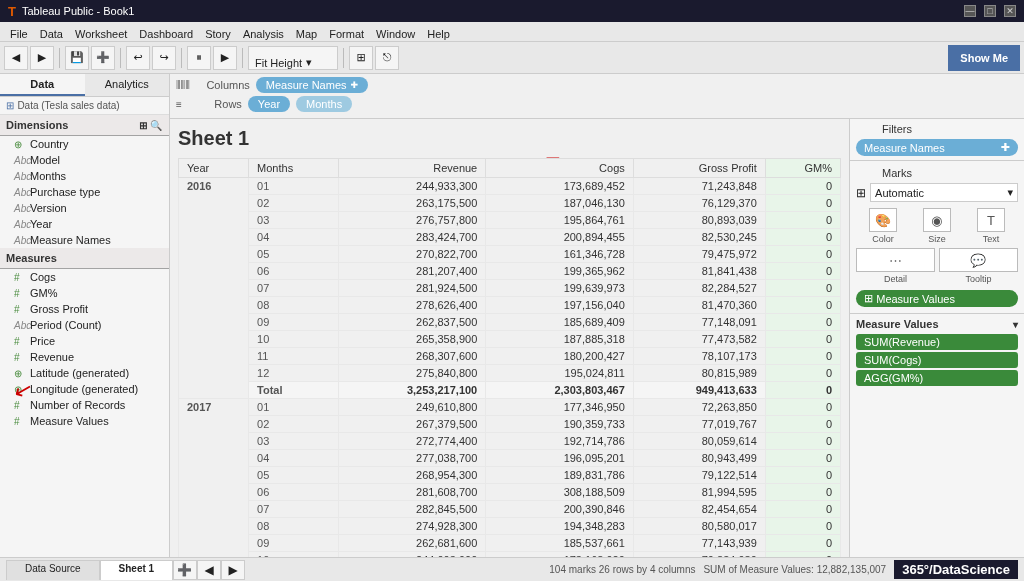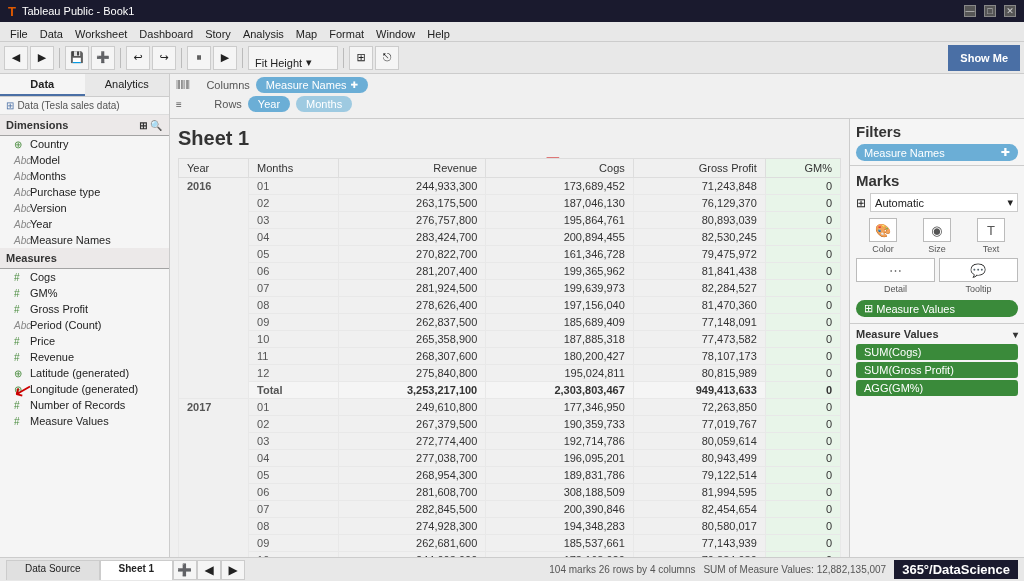--- a/index.html
+++ b/index.html
@@ -56,21 +56,21 @@
     .data-table td.left { text-align: left; color: #555; }
     .data-table td.year { font-weight: bold; vertical-align: top; }
     .data-table tr.total-row td { font-weight: bold; background: #f5f5f5; border-top: 1px solid #bbb; }
     .gm-highlight { background: #e8f5e9 !important; }
 
     
     .right-panel { width: 175px; background: #f5f5f5; border-left: 1px solid #ccc; display: flex; flex-direction: column; }
 
     
     .panel-section { border-bottom: 1px solid #ccc; padding: 6px; }
-    .panel-title { font-weight: bold; font-size: 15px; margin-bottom: 4px; color: #333; }
+    .panel-title { font-weight: normal; font-size: 11px; margin-bottom: 4px; color: #333; margin-left: 26px; }
     .marks-type-row { display: flex; align-items: center; gap: 4px; margin-bottom: 6px; }
     .marks-dropdown { flex: 1; background: white; border: 1px solid #ccc; padding: 2px 4px; font-size: 11px; display: flex; align-items: center; justify-content: space-between; cursor: pointer; }
     .marks-buttons { display: flex; justify-content: space-around; margin-bottom: 4px; }
     .marks-btn { display: flex; flex-direction: column; align-items: center; font-size: 9px; color: #555; cursor: pointer; gap: 2px; }
     .marks-btn-icon { width: 28px; height: 24px; background: white; border: 1px solid #bbb; display: flex; align-items: center; justify-content: center; font-size: 13px; }
     .detail-tooltip-row { display: flex; gap: 4px; }
     .filter-pill { background: #6baed6; color: white; padding: 2px 8px; border-radius: 10px; font-size: 11px; display: flex; align-items: center; gap: 3px; width: 100%; cursor: pointer; }
     .measure-values-pill { background: #3a8a3a; color: white; padding: 2px 8px; border-radius: 10px; font-size: 11px; display: flex; align-items: center; gap: 3px; width: 100%; cursor: pointer; margin-top: 4px; }
 
     
@@ -502,25 +502,25 @@
             <span>⊞</span>
             <span>Measure Values</span>
           </div>
         </div>
 
         <div class="measure-values-section">
           <div class="mv-title">
             <span>Measure Values</span>
             <span style="font-size:10px; cursor:pointer;">▾</span>
           </div>
+          <div class="mv-pill revenue">
+            <span>SUM(Revenue)</span>
+          </div>
           <div class="mv-pill cogs">
             <span>SUM(Cogs)</span>
-          </div>
-          <div class="mv-pill gross">
-            <span>SUM(Gross Profit)</span>
           </div>
           <div class="mv-pill agg" style="position:relative;">
             <span>AGG(GM%)</span>
 
           </div>
         </div>
 
       </div>
     </div>
   </div>

